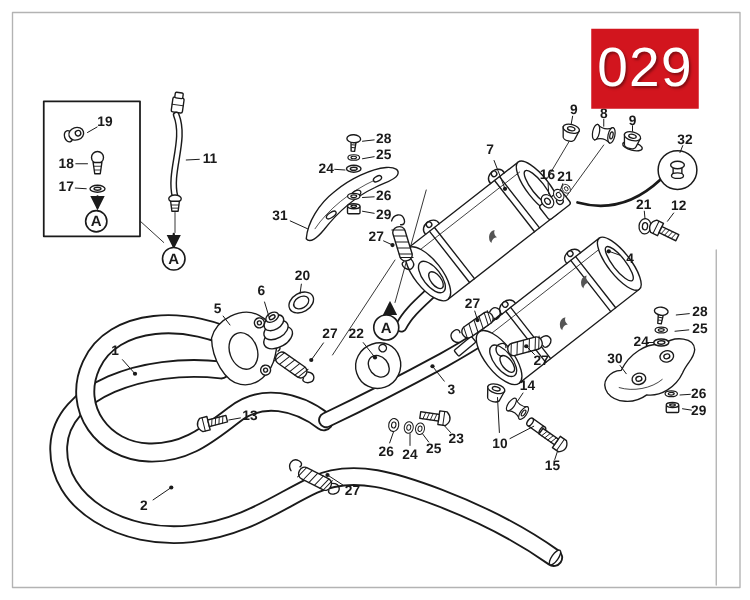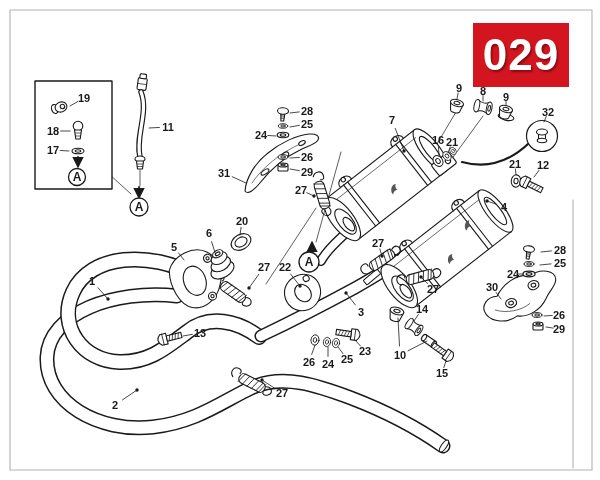--- a/index.html
+++ b/index.html
@@ -1,24 +1,24 @@
 <!DOCTYPE html>
 <html style="--badge-bg: #d2151e; --badge-fg: #ffffff; --line: #1a1a1a; --border: #b3b3b3; --bg: #ffffff;"><head>
 <meta charset="utf-8">
 <style>
   :root{
     --badge-bg:#d2151e; --badge-fg:#ffffff; --line:#1a1a1a; --border:#b3b3b3; --bg:#ffffff;
   }
   html,body{margin:0;padding:0;background:#fff;}
   .stage{position:relative;width:600px;height:480px;background:var(--bg);
          font-family:"Liberation Sans",sans-serif;overflow:hidden;}
-  .badge{position:absolute;left:473px;top:23px;width:96px;height:64px;
+  .badge{position:absolute;left:473px;top:23px;width:86px;height:64px;
          background:var(--badge-bg);color:var(--badge-fg);
          display:flex;align-items:center;justify-content:center;
-         font-size:44px;font-weight:bold;letter-spacing:1px;
+         font-size:44px;font-weight:normal;letter-spacing:1px;
          text-shadow:1.5px 1.5px 2px rgba(0,0,0,.38);}
   svg{position:absolute;left:0;top:0;}
   .art{stroke:var(--line);fill:none;stroke-width:1.1;stroke-linecap:round;stroke-linejoin:round;}
   .wf{fill:#fff;}
   .thin{stroke-width:0.7;}
   .pipe-o{fill:none;stroke:var(--line);}
   .pipe-i{fill:none;stroke:#fff;}
   .leader{stroke:var(--line);stroke-width:0.8;fill:none;}
   .dot{fill:var(--line);stroke:none;}
   .pnum{fill:var(--line);stroke:none;font-family:"Liberation Sans",sans-serif;

